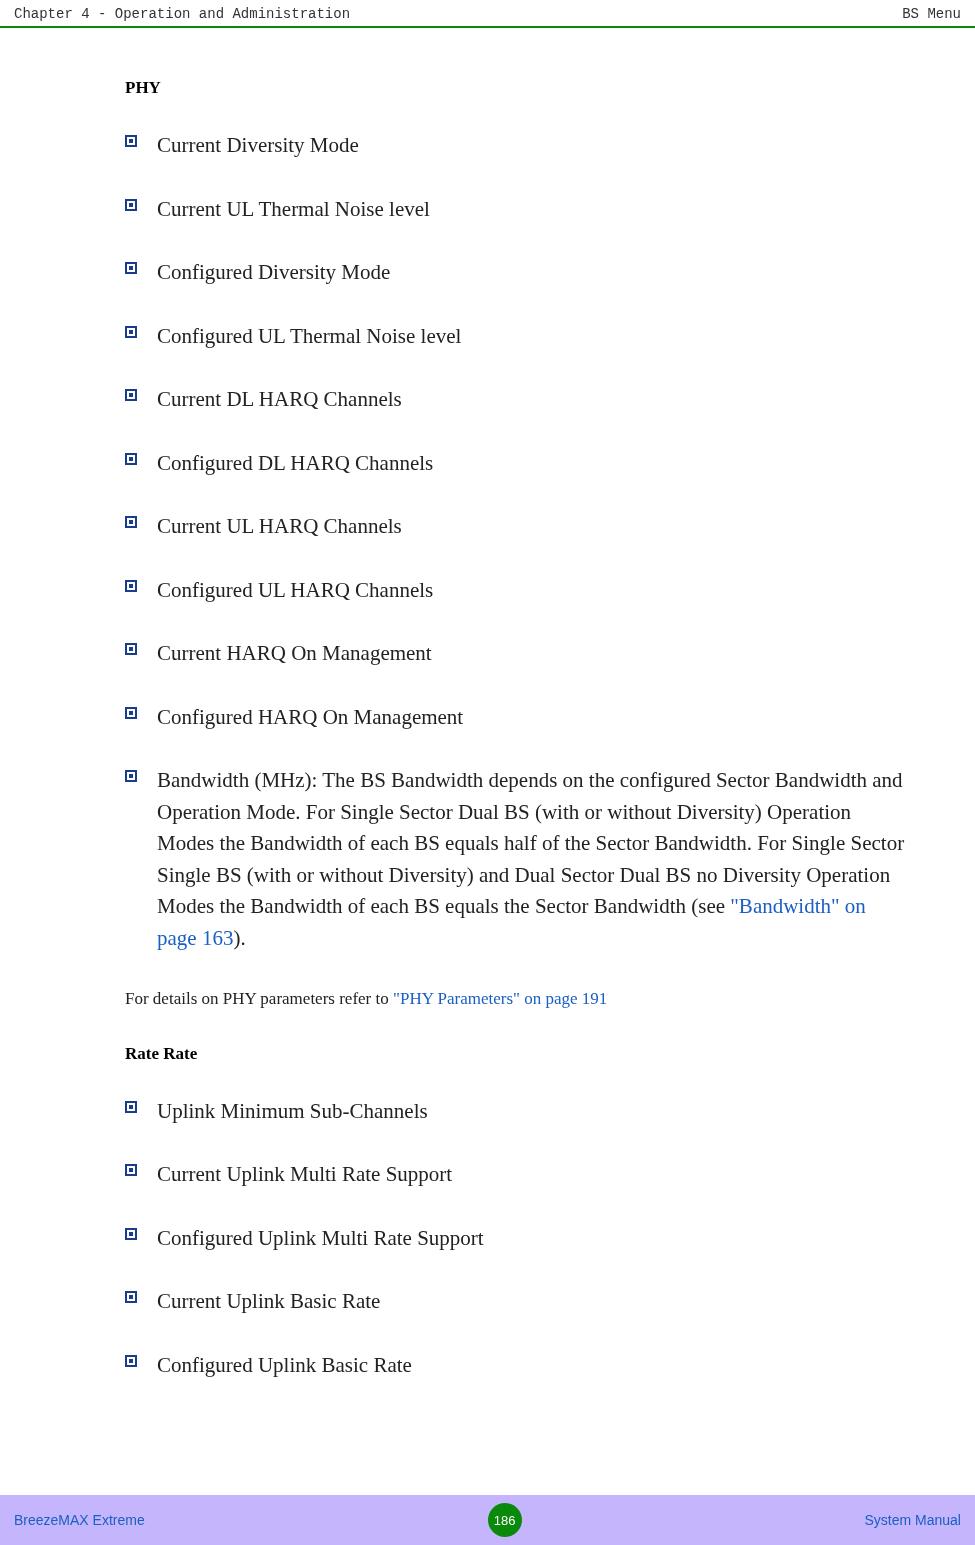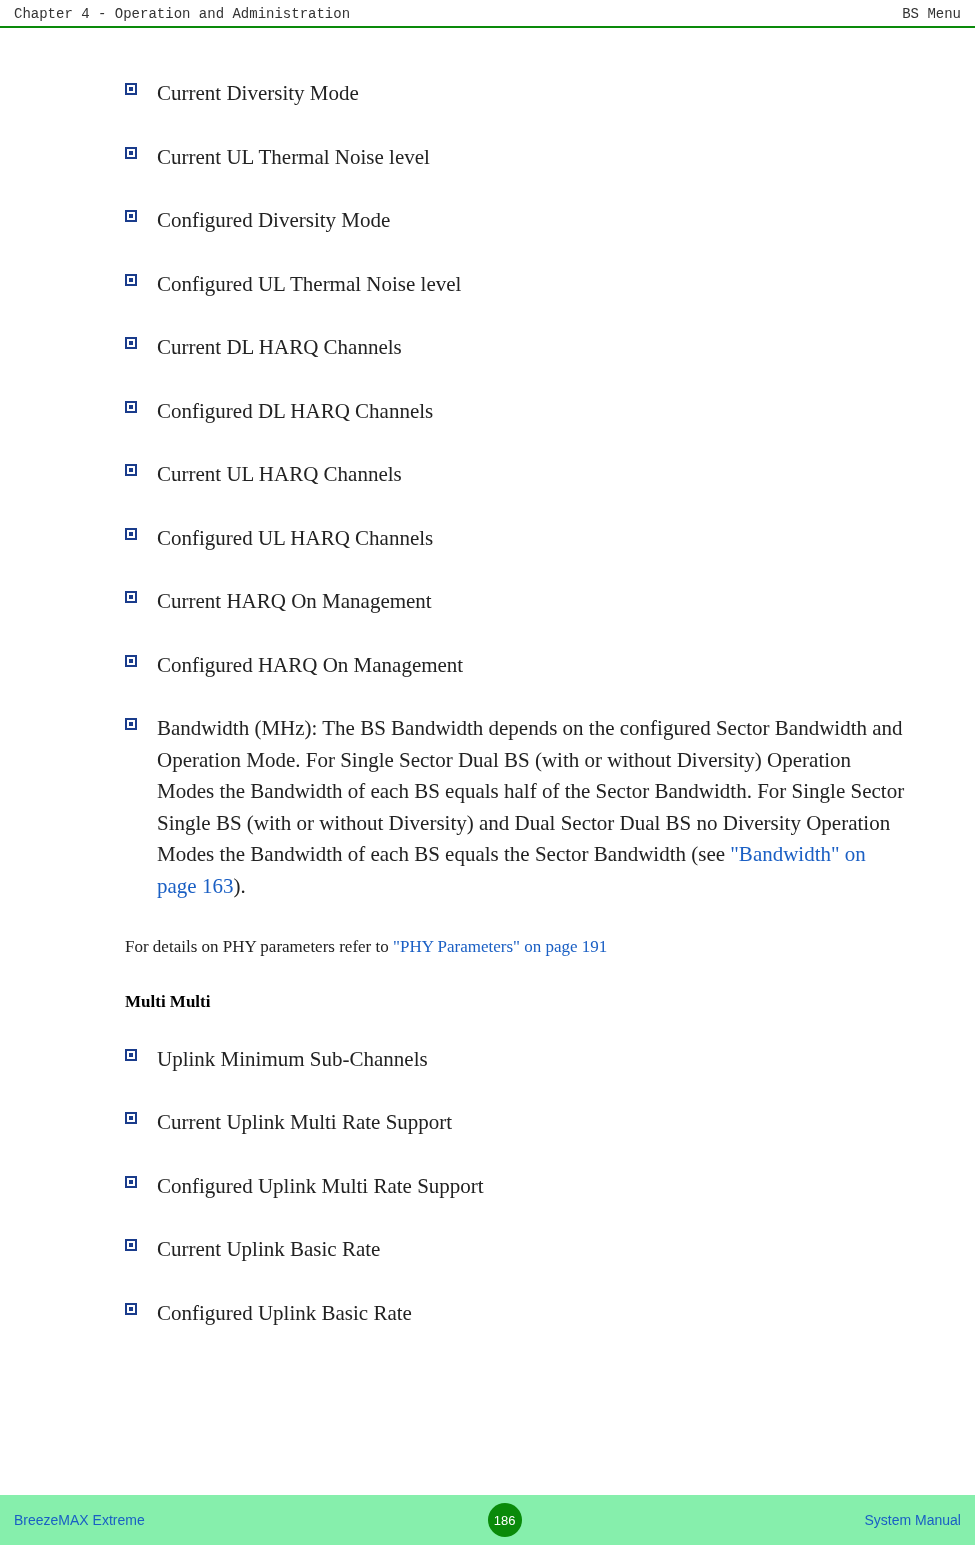--- a/index.html
+++ b/index.html
@@ -65,21 +65,21 @@
       font-size: 17px;
       color: #222;
       margin-bottom: 32px;
       line-height: 1.5;
     }
     .footer {
       position: absolute;
       bottom: 0;
       left: 0;
       right: 0;
-      background: #86efac;
+      background: #c4b5fd;
       display: flex;
       justify-content: space-between;
       align-items: center;
       padding: 8px 14px;
       font-family: Arial, Helvetica, sans-serif;
       font-size: 14px;
     }
     .footer-left {
       color: #1a5fc4;
     }
@@ -101,20 +101,21 @@
 </head>
 <body>
 
 <div class="header">
   <span>Chapter 4 - Operation and Administration</span>
   <span>BS Menu</span>
 </div>
 
 <div class="content">
 
+  <div class="section-title">PHY</div>
 
   <ul class="bullet-list">
     <li class="bullet-item">
       <span class="bullet-marker"></span>
       <span class="bullet-text">Current Diversity Mode</span>
     </li>
     <li class="bullet-item">
       <span class="bullet-marker"></span>
       <span class="bullet-text">Current UL Thermal Noise level</span>
     </li>
@@ -155,21 +156,21 @@
       <span class="bullet-text">
         <span>Bandwidth (MHz): The BS Bandwidth depends on the configured Sector Bandwidth and Operation Mode. For Single Sector Dual BS (with or without Diversity) Operation Modes the Bandwidth of each BS equals half of the Sector Bandwidth. For Single Sector Single BS (with or without Diversity) and Dual Sector Dual BS no Diversity Operation Modes the Bandwidth of each BS equals the Sector Bandwidth (see </span><span class="link-text">"Bandwidth" on page 163</span><span>).</span>
       </span>
     </li>
   </ul>
 
   <p class="paragraph">
     <span>For details on PHY parameters refer to </span><span class="link-text">"PHY Parameters" on page 191</span>
   </p>
 
-  <div class="section-title">Multi Multi</div>
+  <div class="section-title">Rate Rate</div>
 
   <ul class="bullet-list">
     <li class="bullet-item">
       <span class="bullet-marker"></span>
       <span class="bullet-text">Uplink Minimum Sub-Channels</span>
     </li>
     <li class="bullet-item">
       <span class="bullet-marker"></span>
       <span class="bullet-text">Current Uplink Multi Rate Support</span>
     </li>

